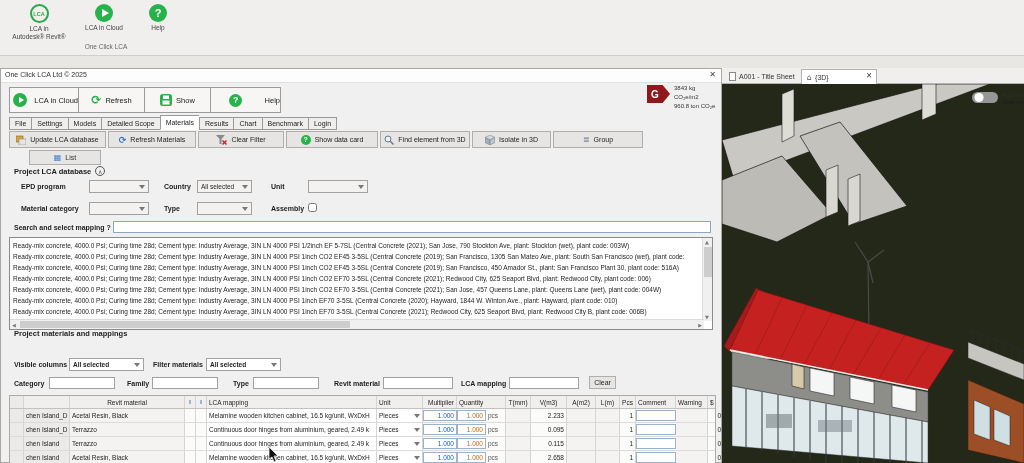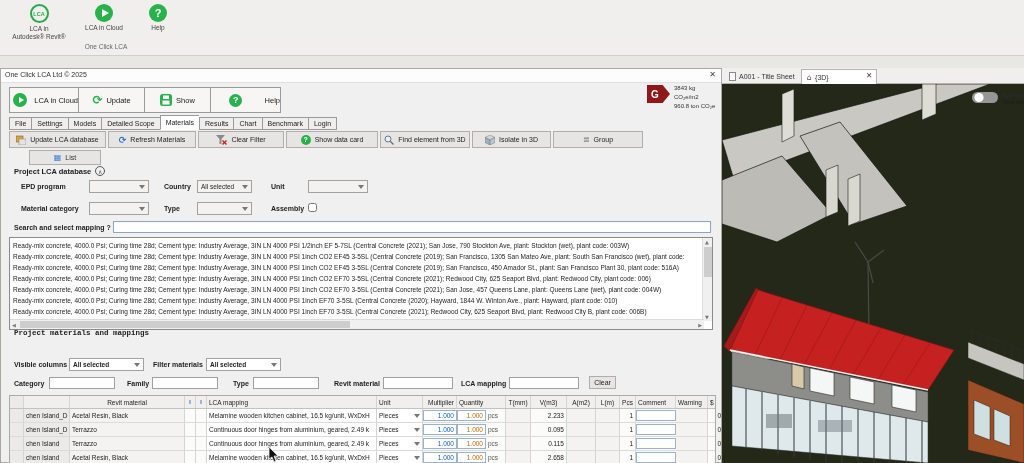--- a/index.html
+++ b/index.html
@@ -130,21 +130,21 @@
 
     <div class="abs tb-group">
       <div class="tb-btn" style="width:69px;">
         <span class="grn-circle" style="width:14px;height:14px;">
             <span class="play-tri" style="border-top-width:3px;border-bottom-width:3px;border-left-width:5px;"></span>
           </span>
         <span>LCA in Cloud</span>
       </div>
       <div class="tb-btn" style="width:66px;">
         <span class="ic-font" style="color:#28b24c;font-size:12px;font-weight:bold;">⟳</span>
-        <span>Update</span>
+        <span>Refresh</span>
       </div>
       <div class="tb-btn" style="width:66px;">
         <svg width="12" height="12">
             <rect width="12" height="12" rx="2.5" fill="#28b24c"></rect>
             <rect x="3" y="1.5" width="6" height="3.5" fill="#fff"></rect>
             <rect x="2.5" y="6.5" width="7" height="4" fill="#fff"></rect>
           </svg>
         <span>Show</span>
       </div>
       <div class="tb-btn" style="width:69px;">
@@ -272,21 +272,21 @@
         <span class="sc-arrow" style="left:2px;bottom:1px;">▼</span>
         <div class="sc-thumb" style="left:1px;top:9px;width:8px;height:30px;"></div>
       </div>
       <div class="hscroll">
         <span class="sc-arrow" style="left:2px;top:2px;">◀</span>
         <span class="sc-arrow" style="right:2px;top:2px;">▶</span>
         <div class="sc-thumb" style="left:10px;top:1px;width:330px;height:7px;"></div>
       </div>
     </div>
 
-    <div class="abs sec-title" style="left:13px;top:260px;font-family:Liberation Mono, monospace;">Project materials and mappings</div>
+    <div class="abs sec-title" style="left:13px;top:260px;">Project materials and mappings</div>
 
     <div class="abs f-label" style="left:13px;top:292px;">Visible columns</div>
     <div class="abs dd white" style="left:68px;top:289px;width:75px;font-weight:bold;">
         <span>All selected</span>
         <span class="dd-arrow"></span>
       </div>
     <div class="abs f-label" style="left:152px;top:292px;">Filter materials</div>
     <div class="abs dd white" style="left:205px;top:289px;width:75px;font-weight:bold;">
         <span>All selected</span>
         <span class="dd-arrow"></span>

